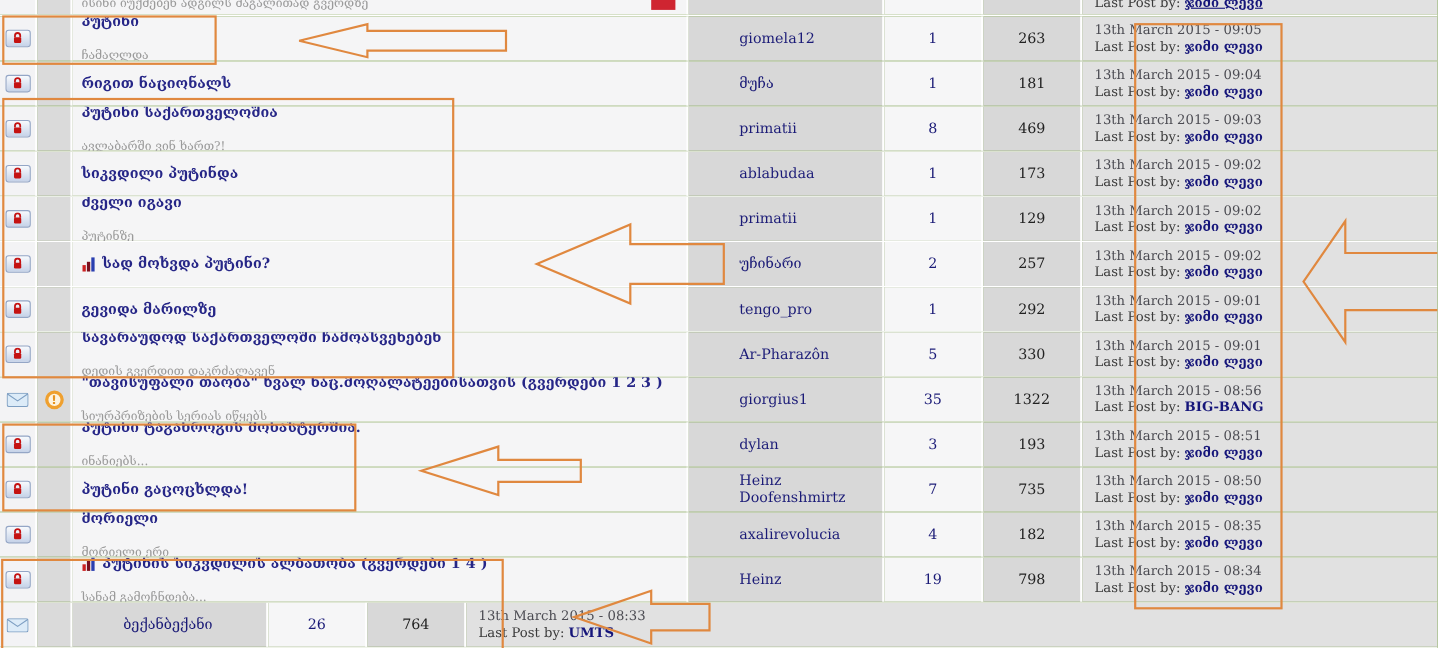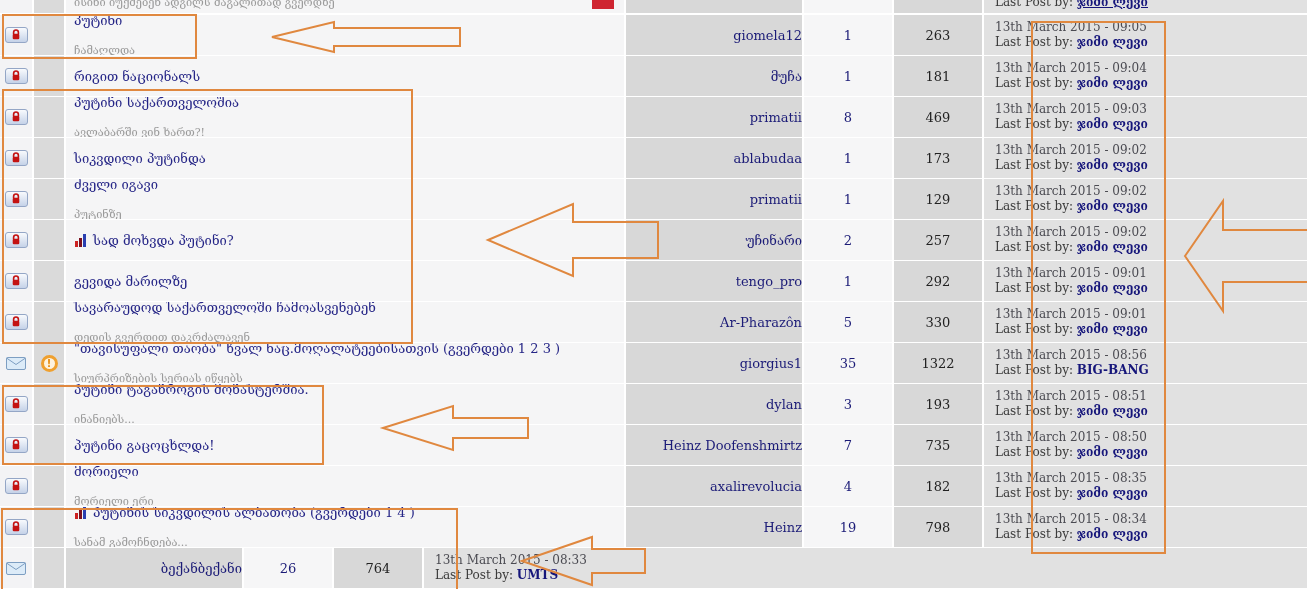--- a/index.html
+++ b/index.html
@@ -6,25 +6,25 @@
   #app{
     position:relative;width:1307px;height:589px;overflow:hidden;background:#4d7c0f;
     font-family:"DejaVu Serif","DejaVu Sans",serif;
   }
   .row{display:flex;height:41px;border-bottom:1px solid #fff;box-sizing:border-box;}
   .row.partial{height:15px;border-bottom:2px solid #fff;}
   .c{box-sizing:border-box;border-right:2px solid #fff;display:flex;align-items:center;overflow:hidden;}
   .c1{width:34px;justify-content:center;background:#f3f3f5;}
   .c2{width:32px;justify-content:center;background:#dadada;}
   .c3{width:560px;flex-direction:column;align-items:flex-start;justify-content:center;background:#f5f5f6;padding-left:8px;}
-  .c4{width:178px;justify-content:flex-end;background:#d8d8d8;}
+  .c4{width:178px;justify-content:flex-start;background:#d8d8d8;padding-left:46px;}
   .c5{width:90px;justify-content:center;background:#f6f6f7;}
   .c6{width:90px;justify-content:center;background:#d8d8d8;}
   .c7{flex:1;flex-direction:column;align-items:flex-start;justify-content:center;background:#e1e1e1;padding-left:11px;border-right:none;}
-  .t1{display:flex;align-items:flex-start;gap:5px;line-height:15px;}
+  .t1{display:flex;align-items:flex-start;gap:5px;line-height:15px;font-weight:bold;}
   .title{color:#262687;font-size:13px;cursor:pointer;}
   .sub{color:#9a9a9a;font-size:11px;line-height:13px;margin-top:16px;}
   .author{color:#1b1b77;font-size:13px;cursor:pointer;}
   .reps{color:#1b1b77;font-size:13px;}
   .views{color:#222;font-size:13px;}
   .date{color:#4b4b52;font-size:12px;line-height:15px;}
   .lp{font-size:12px;line-height:15px;color:#3a3a3a;}
   .lpname{color:#15157a;font-weight:bold;cursor:pointer;}
   .partial .c3 .sub{margin-top:-9px;}
   .partial .c7 .lp{margin-top:-9px;}

